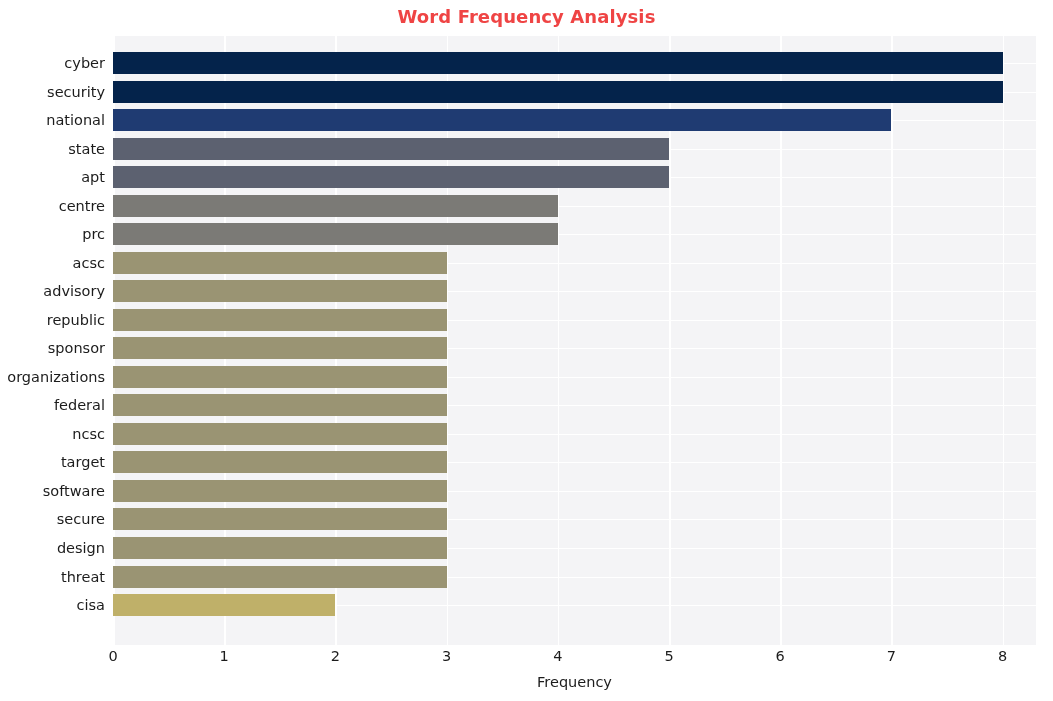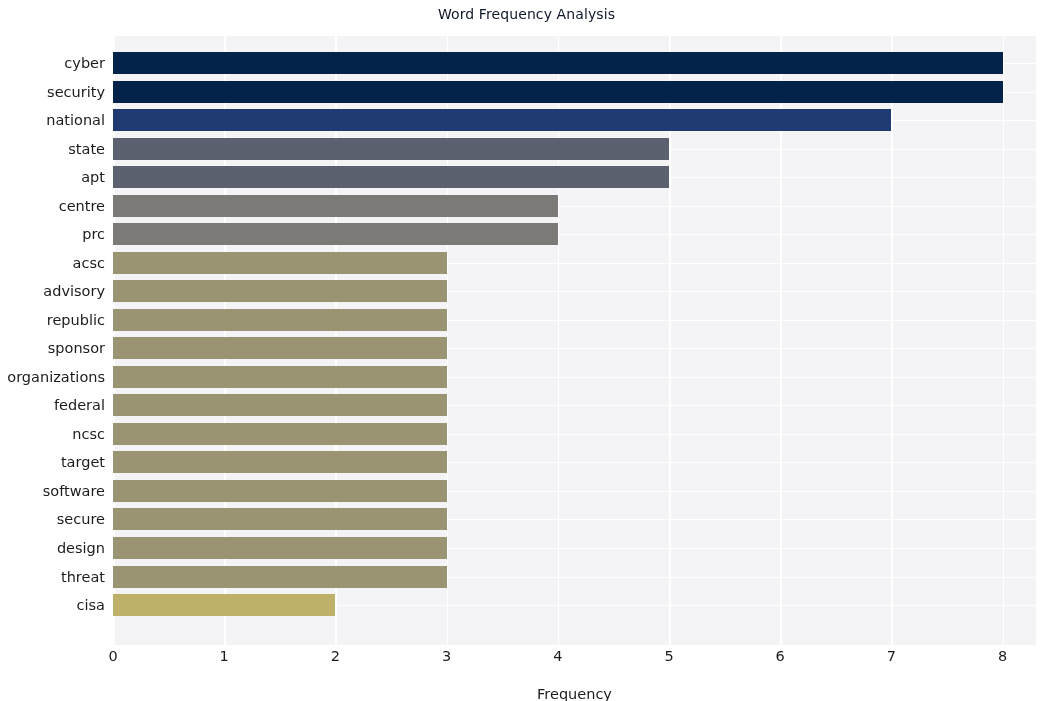--- a/index.html
+++ b/index.html
@@ -18,23 +18,23 @@
     width: 1053px;
     height: 701px;
     background: #ffffff;
   }
   #chart-title {
     position: absolute;
     top: 6px;
     left: 0;
     width: 1053px;
     text-align: center;
-    font-size: 14px;
-    font-weight: normal;
-    color: #0f172a;
+    font-size: 18px;
+    font-weight: bold;
+    color: #ef4444;
     letter-spacing: 0.1px;
   }
   
   #plot-area {
     position: absolute;
     left: 113px;
     top: 36px;
     width: 923px;
     height: 609px;
     background: #f4f4f6;
@@ -92,21 +92,20 @@
     color: #1c1c1c;
   }
   #xaxis-label {
     position: absolute;
     top: 674px;
     left: 113px;
     width: 923px;
     text-align: center;
     font-size: 14.5px;
     color: #1c1c1c;
-    margin-top: 12px;
   }
 </style>
 </head>
 <body>
 
 <div id="figure">
 
   <div id="chart-title">Word Frequency Analysis</div>
 
   <div id="plot-area">

